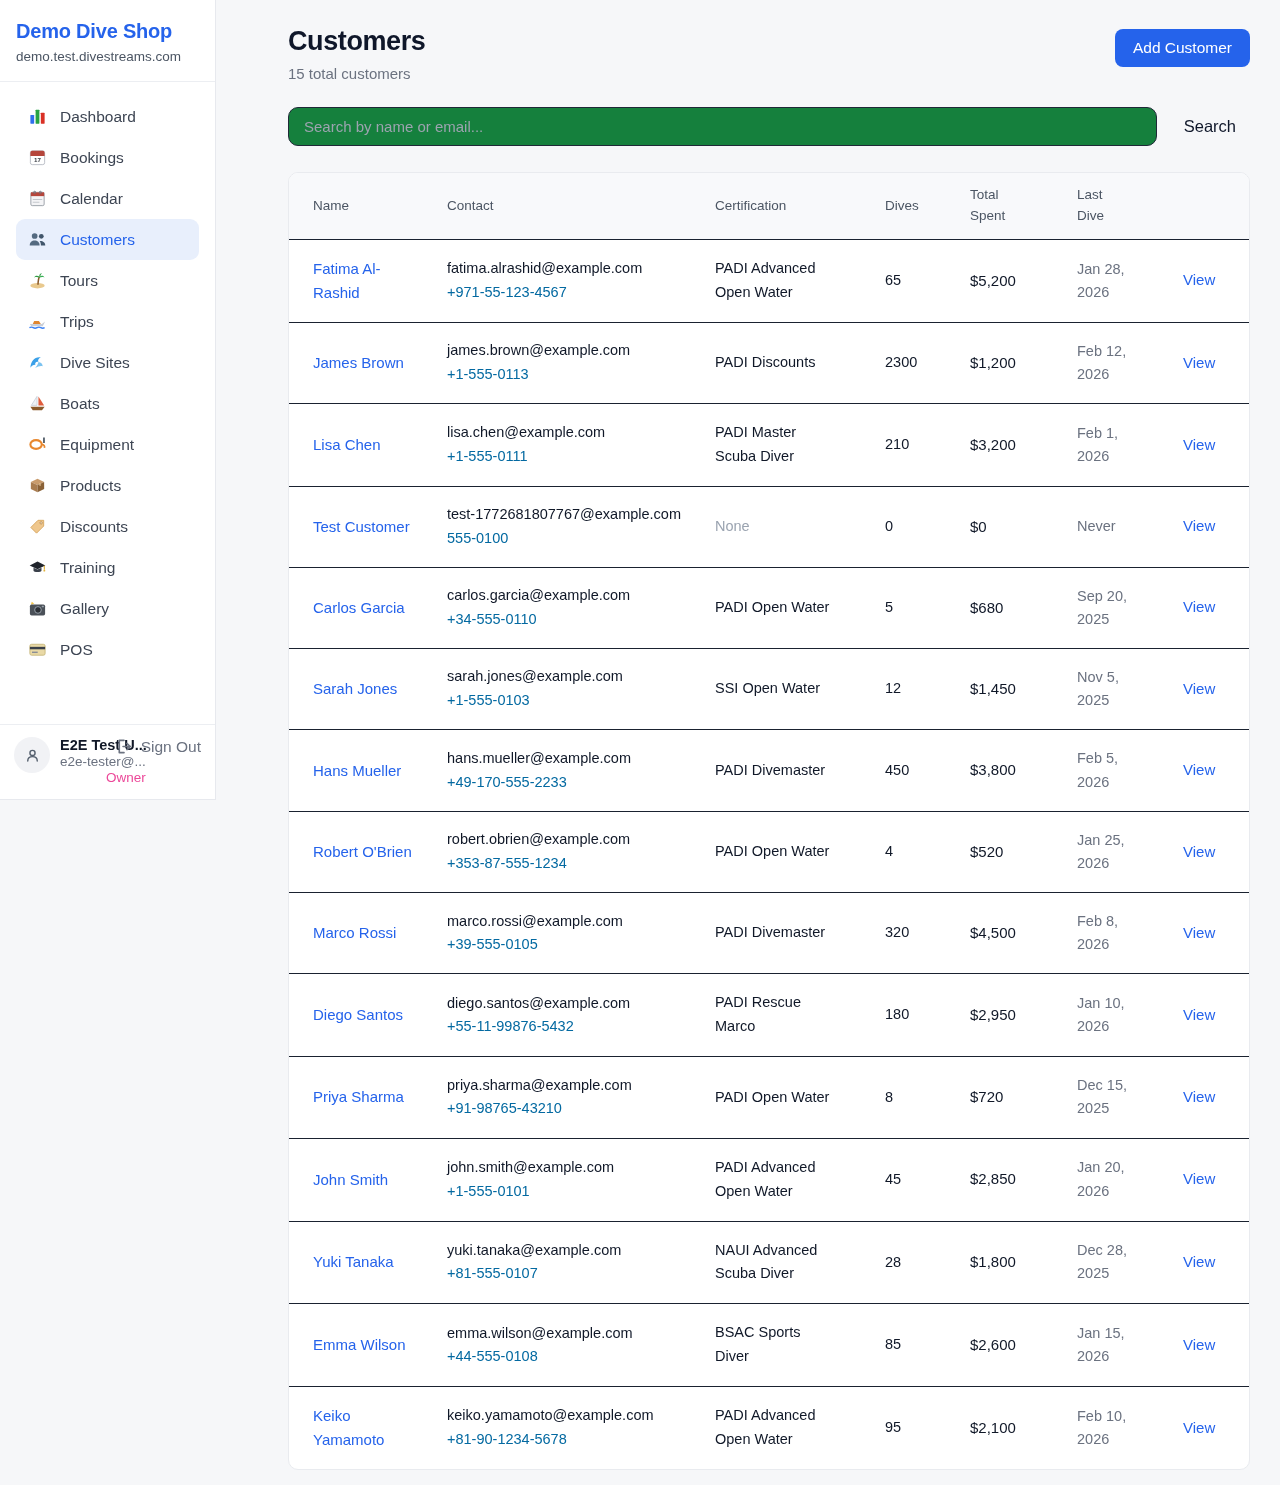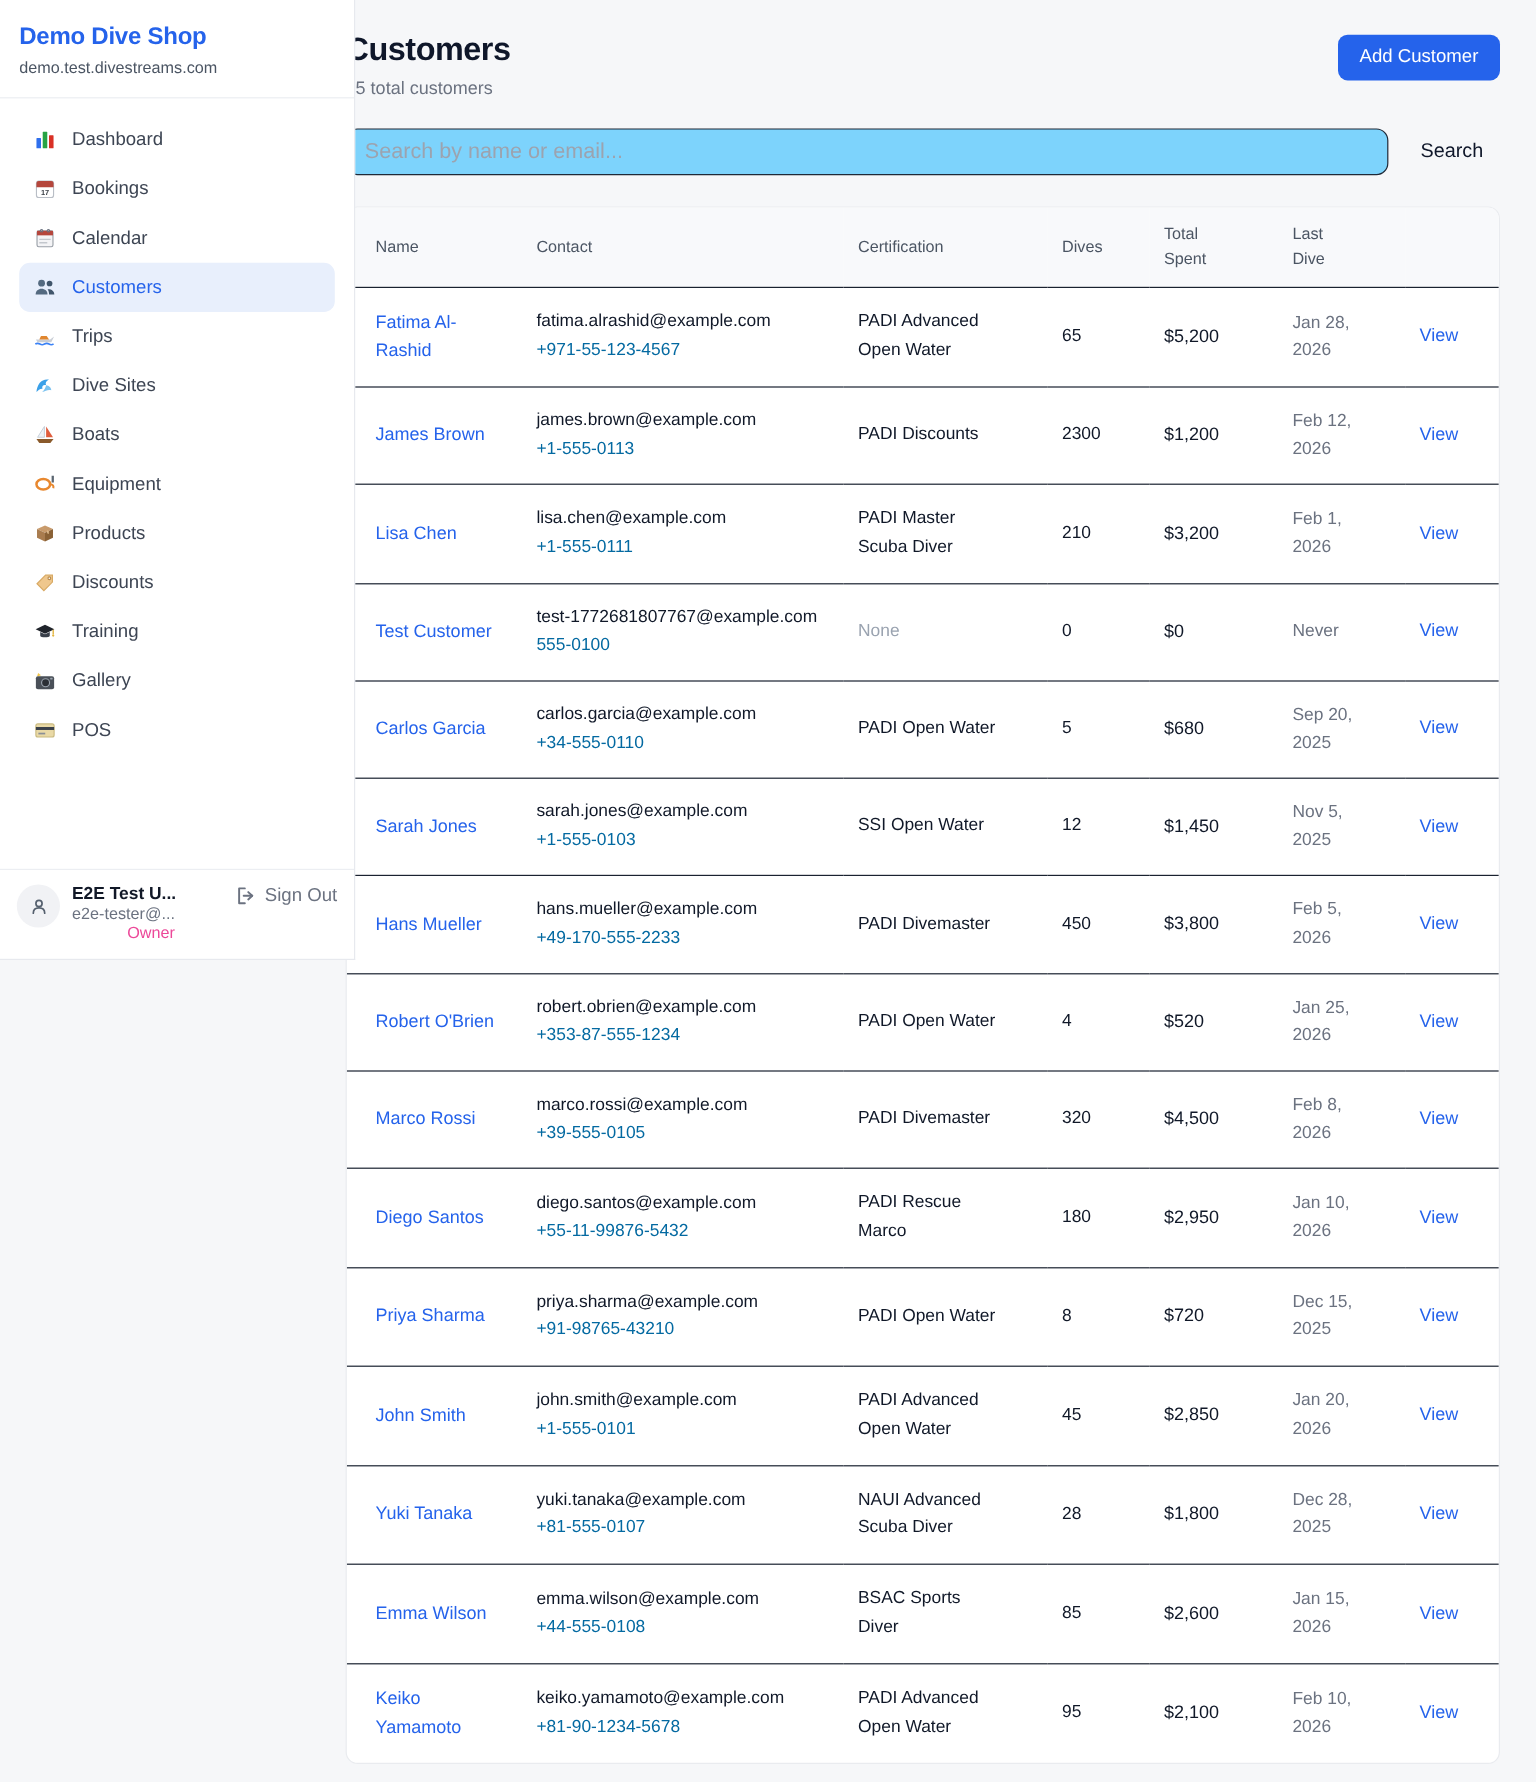--- a/index.html
+++ b/index.html
@@ -8,21 +8,21 @@
     font-family: "Liberation Sans", sans-serif;
     background: #f6f7f9;
     color: #101828;
     position: relative;
     height: 1485px;
     overflow: hidden;
   }
   
   .sidebar {
     position: absolute; left: 0; top: 0;
-    width: 296px; height: 800px;
+    width: 216px; height: 800px;
     background: #ffffff;
     border-right: 1px solid #e7e9ee;
     border-bottom: 1px solid #e7e9ee;
     display: flex; flex-direction: column;
   }
   .brand { padding: 20px 16px 17px 16px; border-bottom: 1px solid #eceef2; }
   .brand-name { color: #2563eb; font-size: 20px; font-weight: 700; letter-spacing: -0.2px; cursor: pointer; }
   .brand-domain { margin-top: 6px; font-size: 13.5px; color: #4b5563; }
   .nav { padding: 14px 16px 0 16px; flex: 0 0 auto; }
   .nav-item {
@@ -58,23 +58,23 @@
   .page-head { display: flex; justify-content: space-between; align-items: flex-start; }
   .page-title { font-size: 27px; font-weight: 700; color: #0f172a; letter-spacing: -0.4px; }
   .page-subtitle { margin-top: 8px; font-size: 15px; color: #6b7280; }
   .add-btn {
     background: #2563eb; color: #ffffff; border: none; border-radius: 8px;
     font-size: 15.5px; font-weight: 500; font-family: inherit;
     padding: 10px 18px; margin-top: 3px; cursor: pointer;
   }
   .search-row { margin-top: 25px; display: flex; align-items: center; }
   .search-input {
-    flex: 1; height: 39px; background: #7dd3fc;
+    flex: 1; height: 39px; background: #15803d;
     border: 1px solid #1f2937; border-radius: 10px;
-    padding: 0 15px; font-size: 18px; font-family: inherit; color: #111827;
+    padding: 0 15px; font-size: 15px; font-family: inherit; color: #111827;
     outline: none;
   }
   .search-input::placeholder { color: #9ca3af; }
   .search-btn {
     background: none; border: none; font-family: inherit;
     font-size: 16.5px; color: #0f172a; margin-left: 27px; margin-right: 14px;
     cursor: pointer; padding: 0;
   }
   
   .card {
@@ -151,20 +151,32 @@
         <div class="nav-item active">
     <span class="nav-icon">
             <svg viewBox="0 0 20 20" fill="#546a80">
               <circle cx="7" cy="6.3" r="3"></circle>
               <path d="M1.8 16.2 c0-3.2 2.3-5.1 5.2-5.1 s5.2 1.9 5.2 5.1 Z"></path>
               <circle cx="14" cy="6.6" r="2.5" fill="#41566b"></circle>
               <path d="M12.2 11.6 c3.2-.4 6 1.4 6 4.6 h-4.6 c0-1.9-.5-3.5-1.4-4.6 Z" fill="#41566b"></path>
             </svg>
           </span>
     <span class="nav-label">Customers</span>
+  </div>
+        <div class="nav-item">
+    <span class="nav-icon">
+            <svg viewBox="0 0 20 20">
+              <ellipse cx="10" cy="15.5" rx="7.5" ry="2.8" fill="#e9c98e"></ellipse>
+              <path d="M10.5 14.5 c.2-4 .5-6.5 1.5-8.5" stroke="#8a5a2b" stroke-width="1.6" fill="none"></path>
+              <path d="M12 6 C9.5 4.5 7.5 5 6.5 6.8 c2-.8 3.8-.6 5.5.2 Z" fill="#2e9e44"></path>
+              <path d="M12 6 C14.5 4.2 16.5 5 17.3 6.8 c-2-.7-3.7-.4-5.3.2 Z" fill="#37b053"></path>
+              <path d="M12 6 C11.5 3.8 12.8 2.5 14.8 2.4 c-1.2 1-1.8 2.2-1.8 3.6 Z" fill="#2e9e44"></path>
+            </svg>
+          </span>
+    <span class="nav-label">Tours</span>
   </div>
         <div class="nav-item">
     <span class="nav-icon">
             <svg viewBox="0 0 20 20">
               <path d="M2 12.5 h12.5 l3.5-2.5 -2.5 5 H3.5 Z" fill="#c9ced6"></path>
               <path d="M5 12.5 l1.5-3 h5 l2 3 Z" fill="#e0862f"></path>
               <path d="M1.5 16.5 q2-1.2 4 0 t4 0 t4 0 t4 0" stroke="#3b82f6" stroke-width="1.4" fill="none"></path>
             </svg>
           </span>
     <span class="nav-label">Trips</span>

